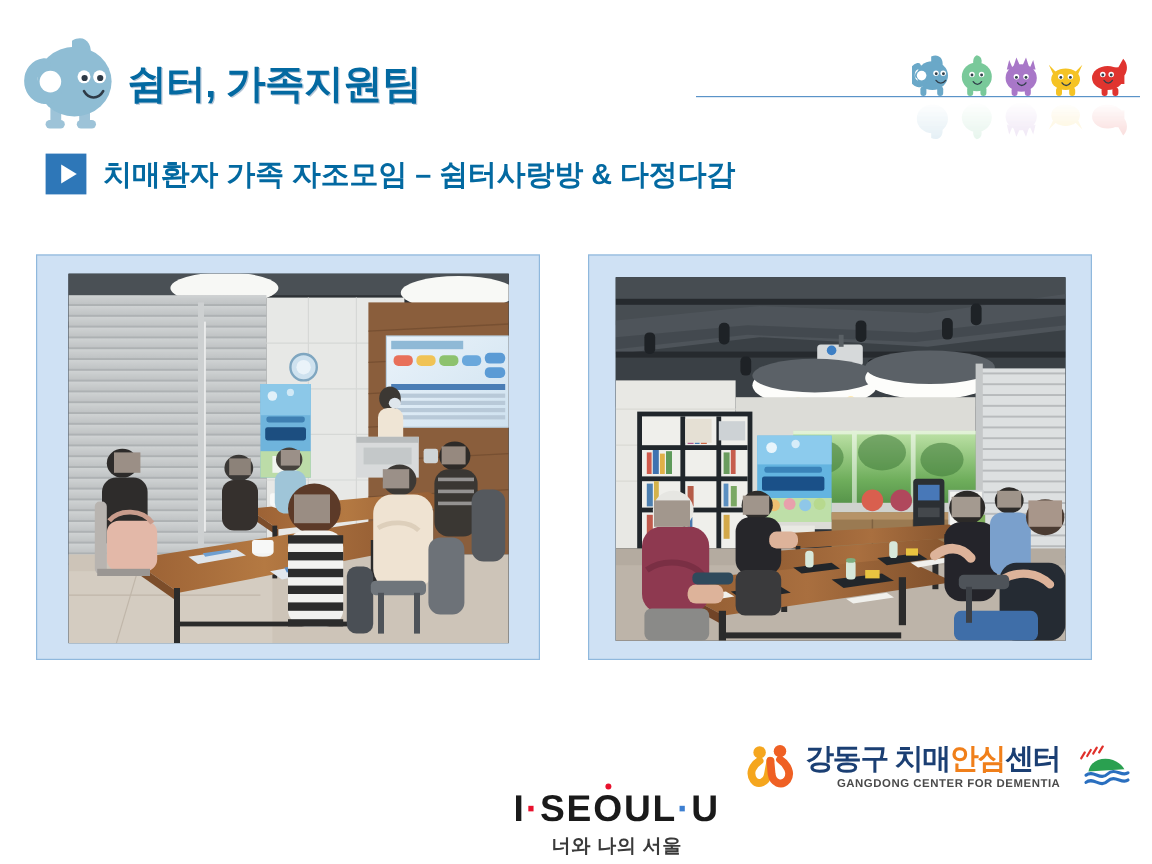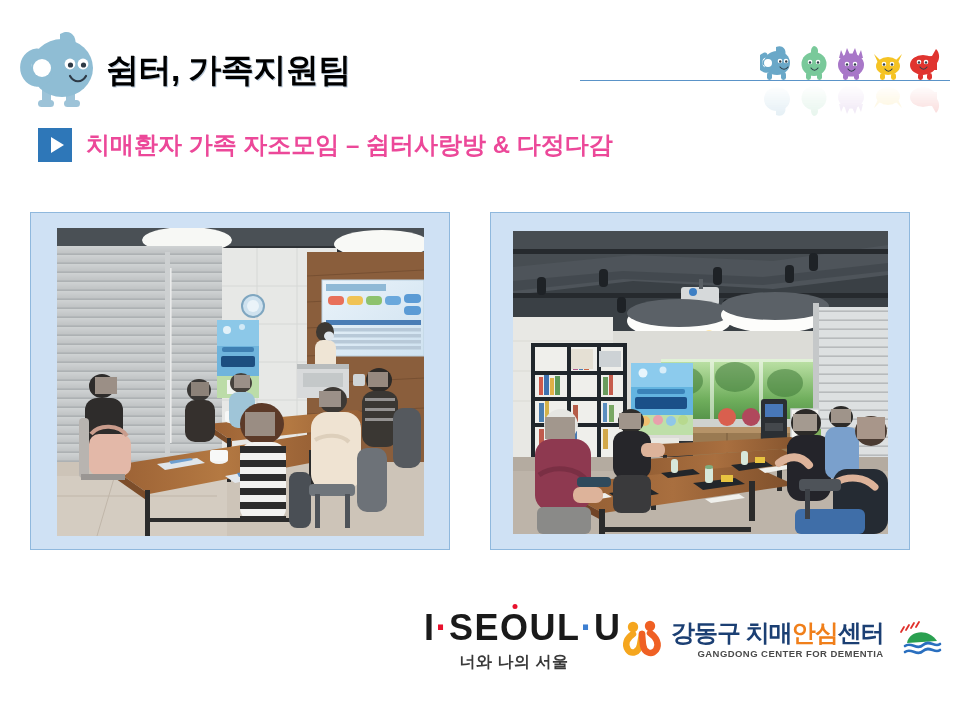--- a/index.html
+++ b/index.html
@@ -39,21 +39,21 @@
     height: 84px;
   }
 
   .page-title {
     position: absolute;
     left: 106px;
     top: 48px;
     font-size: 33px;
     font-weight: bold;
     letter-spacing: -0.5px;
-    color: #000000;
+    color: #0369a1;
     text-shadow: 1px 1px 0px rgba(120,150,180,0.55);
     white-space: nowrap;
   }
 
   .header-rule {
     position: absolute;
     left: 580px;
     top: 80px;
     width: 370px;
     height: 0;
@@ -108,21 +108,21 @@
   .play-box .tri {
     width: 0; height: 0;
     border-left: 13px solid #ffffff;
     border-top: 8.5px solid transparent;
     border-bottom: 8.5px solid transparent;
     margin-left: 4px;
   }
   .subtitle-text {
     font-size: 24px;
     font-weight: bold;
-    color: #ec4899;
+    color: #0369a1;
     letter-spacing: 0px;
     white-space: nowrap;
   }
 
   
   .photo-frame {
     position: absolute;
     background: #cfe1f4;
     border: 1px solid #8fb8dd;
     box-sizing: border-box;
@@ -150,27 +150,28 @@
     height: 72px;
   }
   .seoul-logo {
     position: absolute;
     left: 424px;
     top: 8px;
     width: 180px;
     text-align: center;
   }
   .seoul-wordmark {
-    font-size: 36px;
+    font-size: 31px;
     font-weight: bold;
     letter-spacing: 1.5px;
     color: #1a1a1a;
     line-height: 1;
     position: relative;
     white-space: nowrap;
+    margin-top: 48px;
   }
   .seoul-wordmark .dotr { color: #e8112d; }
   .seoul-wordmark .dotb { color: #3d7fd1; }
   .seoul-sub {
     margin-top: 6px;
     font-size: 16px;
     font-weight: bold;
     color: #3a3a3a;
     letter-spacing: 0.5px;
   }

